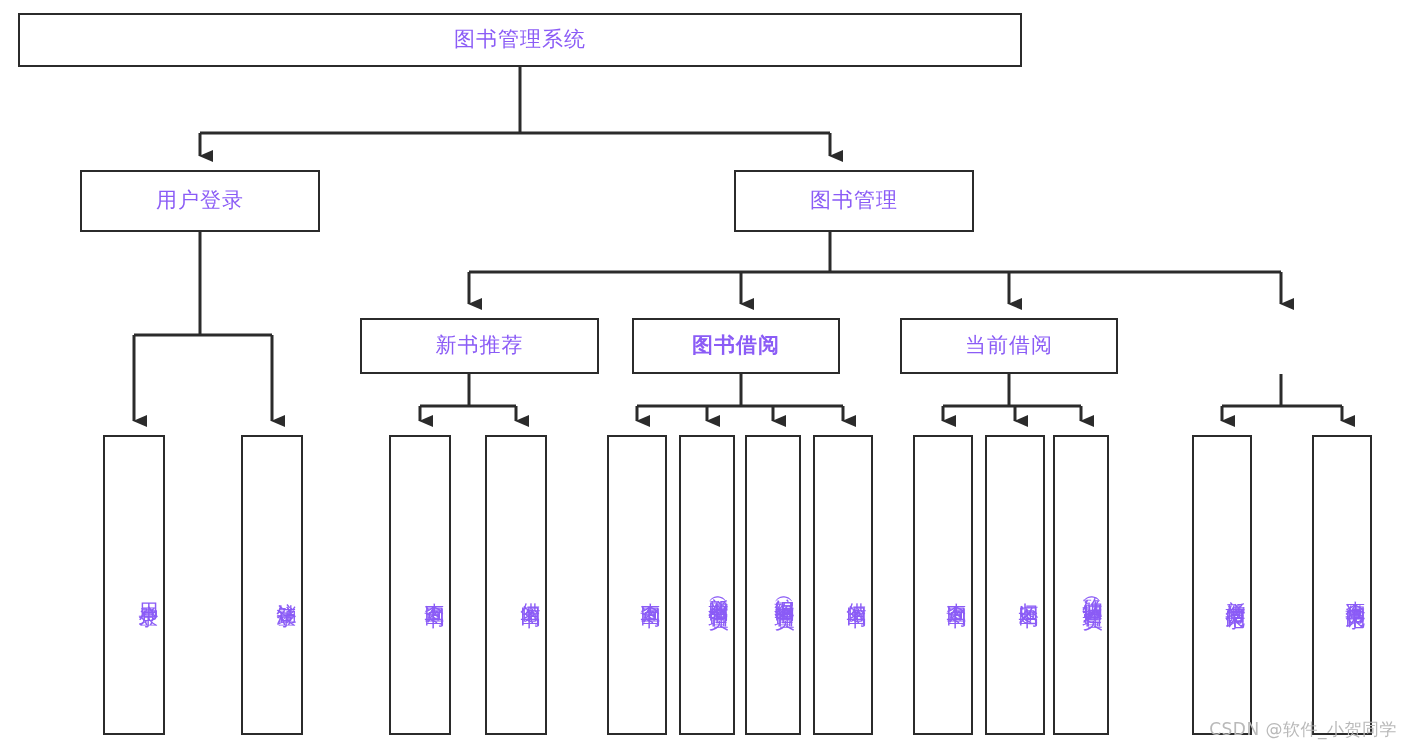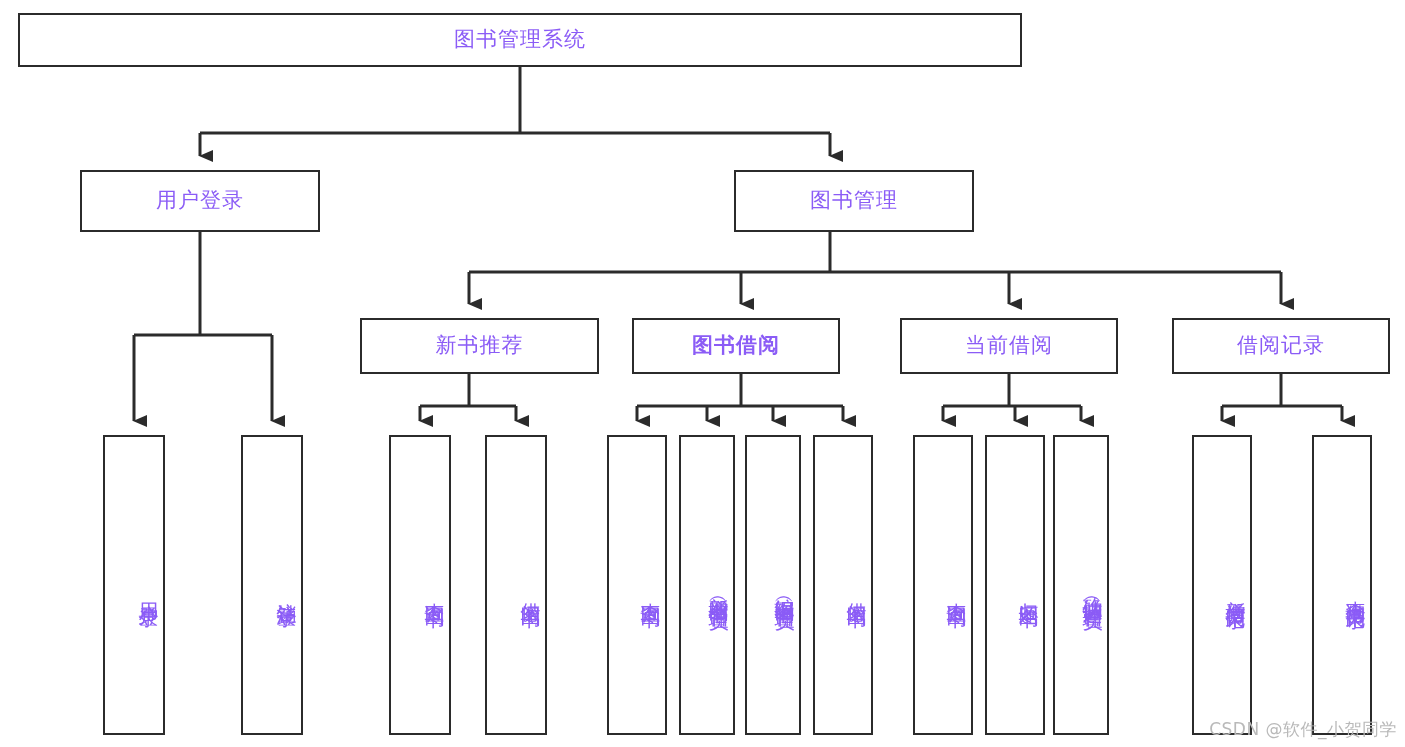--- a/index.html
+++ b/index.html
@@ -132,23 +132,20 @@
 
   <div class="node horiz" style="left: 360px; top: 318px; width: 239px; height: 56px;">
     <span class="label">新书推荐</span>
   </div>
   <div class="node horiz" style="left: 632px; top: 318px; width: 208px; height: 56px; font-weight: bold;">
     <span class="label">图书借阅</span>
   </div>
   <div class="node horiz" style="left: 900px; top: 318px; width: 218px; height: 56px;">
     <span class="label">当前借阅</span>
   </div>
-  <div class="node horiz" style="left: 1172px; top: 318px; width: 218px; height: 56px;">
-    <span class="label">借阅记录</span>
-  </div>
 
   <div class="node vert" style="left: 103px; top: 435px; width: 62px; height: 300px;">
     <span class="label">用户登录</span>
   </div>
   <div class="node vert" style="left: 241px; top: 435px; width: 62px; height: 300px;">
     <span class="label">注销登录</span>
   </div>
   <div class="node vert" style="left: 389px; top: 435px; width: 62px; height: 300px;">
     <span class="label">查询图书</span>
   </div>

